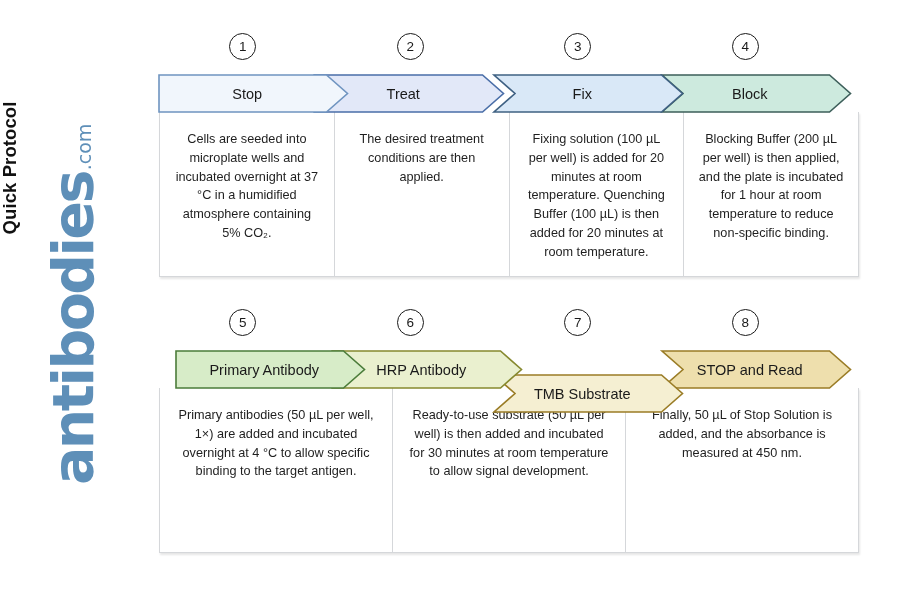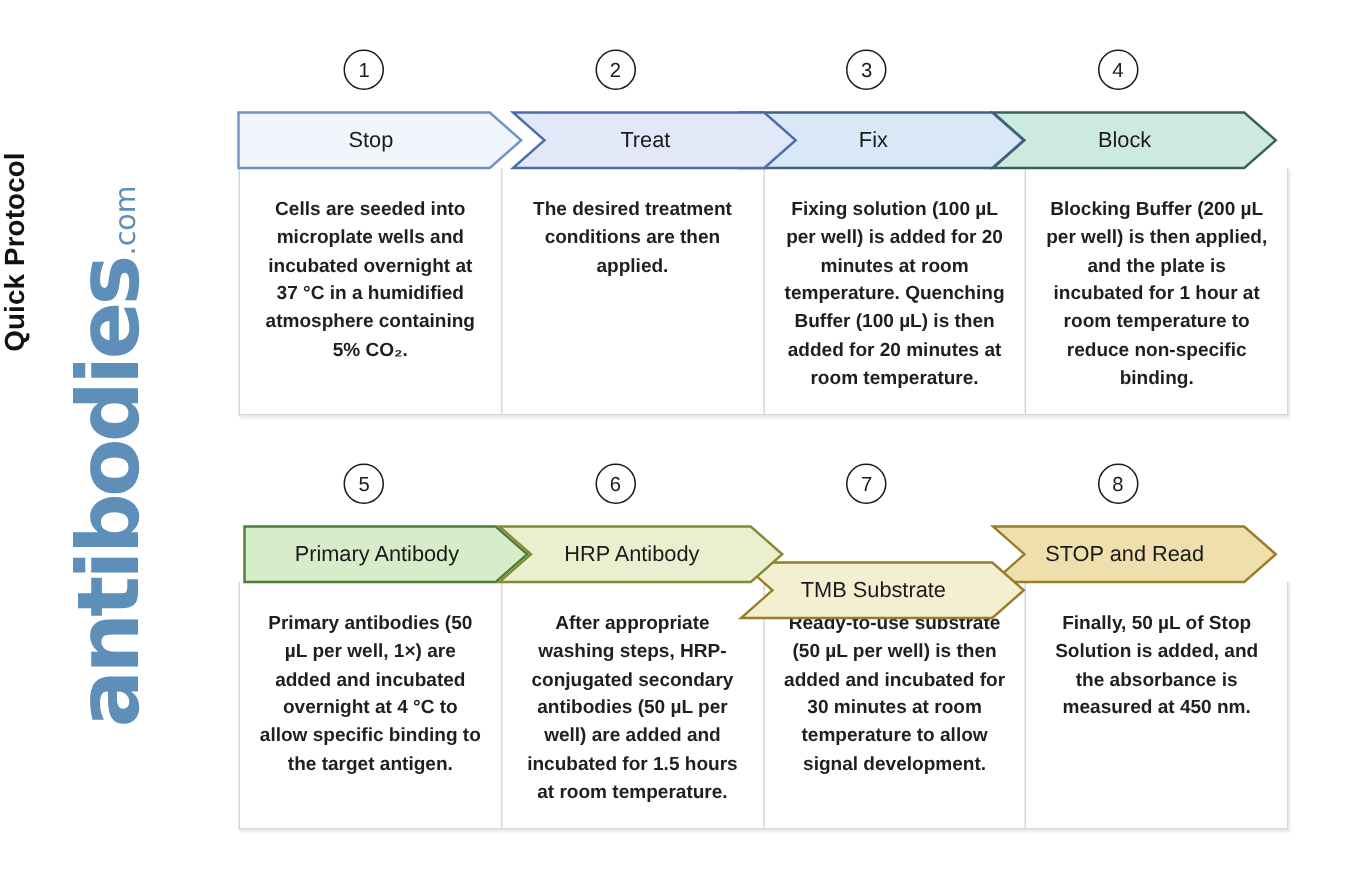--- a/index.html
+++ b/index.html
@@ -142,21 +142,20 @@
   
   .body-wrap {
     position: relative;
     width: 700px;
     border: 1px solid #d5d7da;
     border-top: none;
     box-sizing: border-box;
     background: #ffffff;
     display: flex;
     box-shadow: 1px 1.5px 2px rgba(0,0,0,0.10);
-    font-weight: bold;
   }
   #row-1 .body-wrap { height: 165px; }
   #row-2 .body-wrap { height: 165px; }
 
   .body-cell {
     flex: 1 1 0;
     box-sizing: border-box;
     border-right: 1px solid #d5d7da;
     padding: 18px 13px 10px 13px;
     display: flex;
@@ -200,21 +199,21 @@
         <span>4</span>
       </div>
     </div>
   <div class="chev-bar">
       <div class="chev" style="left: 0px; width: 188.5px; z-index: 10;">
         <svg viewBox="0 0 188.5 37" preserveAspectRatio="none">
           <polygon points="0,0 167.5,0 188.5,18.5 167.5,37 0,37" fill="#f1f6fc" stroke="#6f94c0" stroke-width="1.6" stroke-linejoin="miter"></polygon>
         </svg>
         <span class="chev-label">Stop</span>
       </div>
-      <div class="chev" style="left: 183px; width: 188.5px; z-index: 9; justify-content: center;">
+      <div class="chev" style="left: 156px; width: 188.5px; z-index: 9; justify-content: center;">
         <svg viewBox="0 0 188.5 37" preserveAspectRatio="none">
           <polygon points="0,0 167.5,0 188.5,18.5 167.5,37 0,37 21,18.5" fill="#e2e8f8" stroke="#4a6ea8" stroke-width="1.6" stroke-linejoin="miter"></polygon>
         </svg>
         <span class="chev-label">Treat</span>
       </div>
       <div class="chev" style="left: 335px; width: 188.5px; z-index: 8; align-items: center;">
         <svg viewBox="0 0 188.5 37" preserveAspectRatio="none">
           <polygon points="0,0 167.5,0 188.5,18.5 167.5,37 0,37 21,18.5" fill="#d9e8f7" stroke="#3f6183" stroke-width="1.6" stroke-linejoin="miter"></polygon>
         </svg>
         <span class="chev-label">Fix</span>
@@ -251,21 +250,21 @@
         <span>6</span>
       </div>
       <div class="num-circle" style="left: 405.25px;">
         <span>7</span>
       </div>
       <div class="num-circle" style="left: 572.75px;">
         <span>8</span>
       </div>
     </div>
   <div class="chev-bar">
-      <div class="chev" style="left: 4px; width: 188.5px; z-index: 10;">
+      <div class="chev" style="left: 17px; width: 188.5px; z-index: 10;">
         <svg viewBox="0 0 188.5 37" preserveAspectRatio="none">
           <polygon points="0,0 167.5,0 188.5,18.5 167.5,37 0,37" fill="#d7ecc8" stroke="#4b7c3a" stroke-width="1.6" stroke-linejoin="miter"></polygon>
         </svg>
         <span class="chev-label">Primary Antibody</span>
       </div>
       <div class="chev" style="left: 174px; width: 188.5px; z-index: 9;">
         <svg viewBox="0 0 188.5 37" preserveAspectRatio="none">
           <polygon points="0,0 167.5,0 188.5,18.5 167.5,37 0,37 21,18.5" fill="#eaf0cf" stroke="#86892f" stroke-width="1.6" stroke-linejoin="miter"></polygon>
         </svg>
         <span class="chev-label">HRP Antibody</span>
@@ -281,22 +280,19 @@
           <polygon points="0,0 167.5,0 188.5,18.5 167.5,37 0,37 21,18.5" fill="#eedfad" stroke="#9a7c26" stroke-width="1.6" stroke-linejoin="miter"></polygon>
         </svg>
         <span class="chev-label">STOP and Read</span>
       </div>
     </div>
   <div class="body-wrap">
       <div class="body-cell">
         <p>Primary antibodies (50 µL per well, 1×) are added and incubated overnight at 4 °C to allow specific binding to the target antigen.</p>
       </div>
       <div class="body-cell">
-        <p>After appropriate washing steps, HRP-conjugated secondary antibodies (50 µL per well) are added and incubated for 1.5 hours at room temperature.</p>
-      </div>
-      <div class="body-cell">
         <p>Ready-to-use substrate (50 µL per well) is then added and incubated for 30 minutes at room temperature to allow signal development.</p>
       </div>
       <div class="body-cell">
         <p>Finally, 50 µL of Stop Solution is added, and the absorbance is measured at 450 nm.</p>
       </div>
     </div>
 </div>
 
 </body></html>

